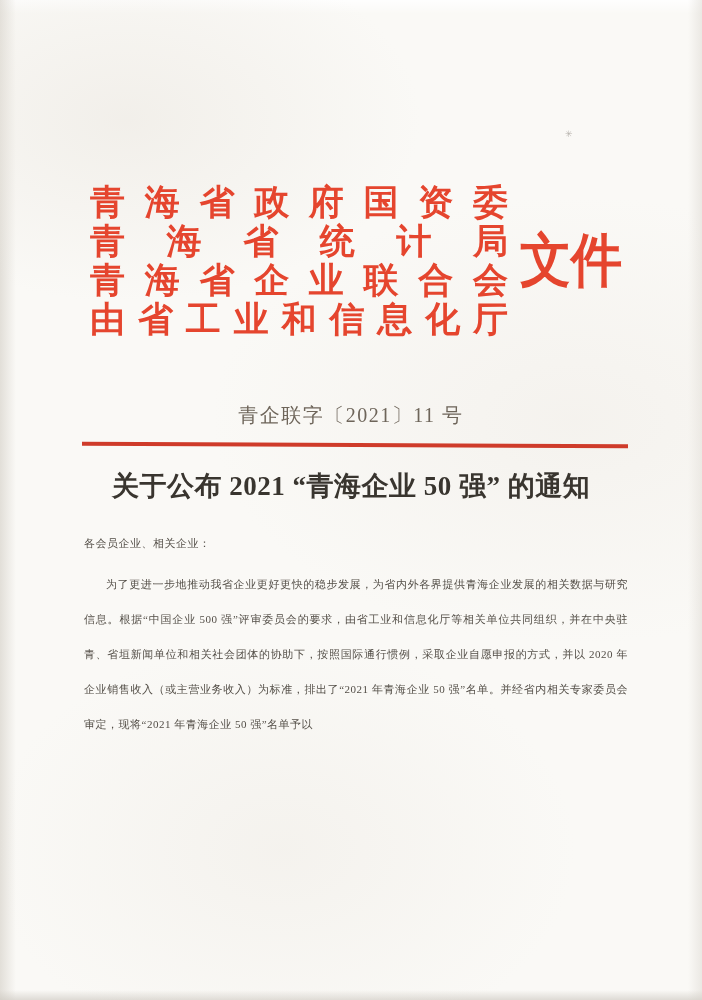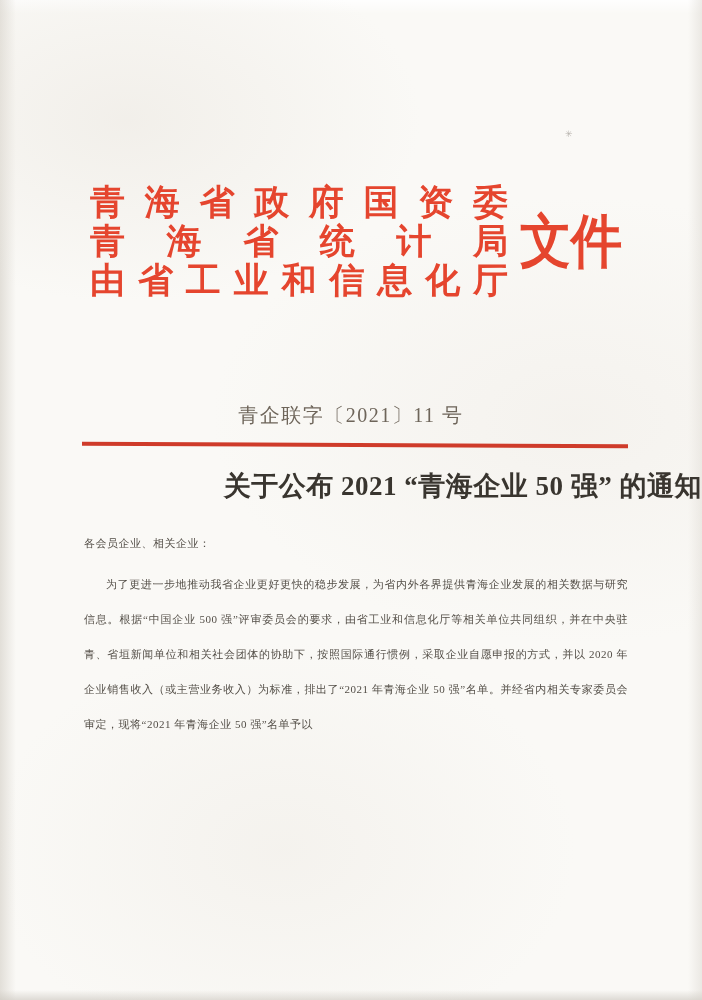--- a/index.html
+++ b/index.html
@@ -78,21 +78,21 @@
     transform: rotate(0.25deg);
   }
 
   
   .notice-title {
     position: absolute;
     top: 468px;
     left: 0;
     width: 100%;
     margin: 0;
-    text-align: right;
+    text-align: center;
     font-size: 27px;
     font-weight: bold;
     color: #39352f;
     letter-spacing: 0.5px;
   }
 
   
   .body-text {
     position: absolute;
     top: 526px;
@@ -122,20 +122,21 @@
 <body>
 
 <div class="paper">
 
   <span class="scan-speck">✳</span>
 
   <header class="letterhead">
     <div class="org-lines">
       <div class="org-line">青海省政府国资委</div>
       <div class="org-line">青海省统计局</div>
+      <div class="org-line">青海省企业联合会</div>
       <div class="org-line">由省工业和信息化厅</div>
     </div>
     <div class="doc-label">文件</div>
   </header>
 
   <div class="doc-number">青企联字〔2021〕11 号</div>
 
   <div class="red-rule"></div>
 
   <h1 class="notice-title">关于公布 2021 “青海企业 50 强” 的通知</h1>

